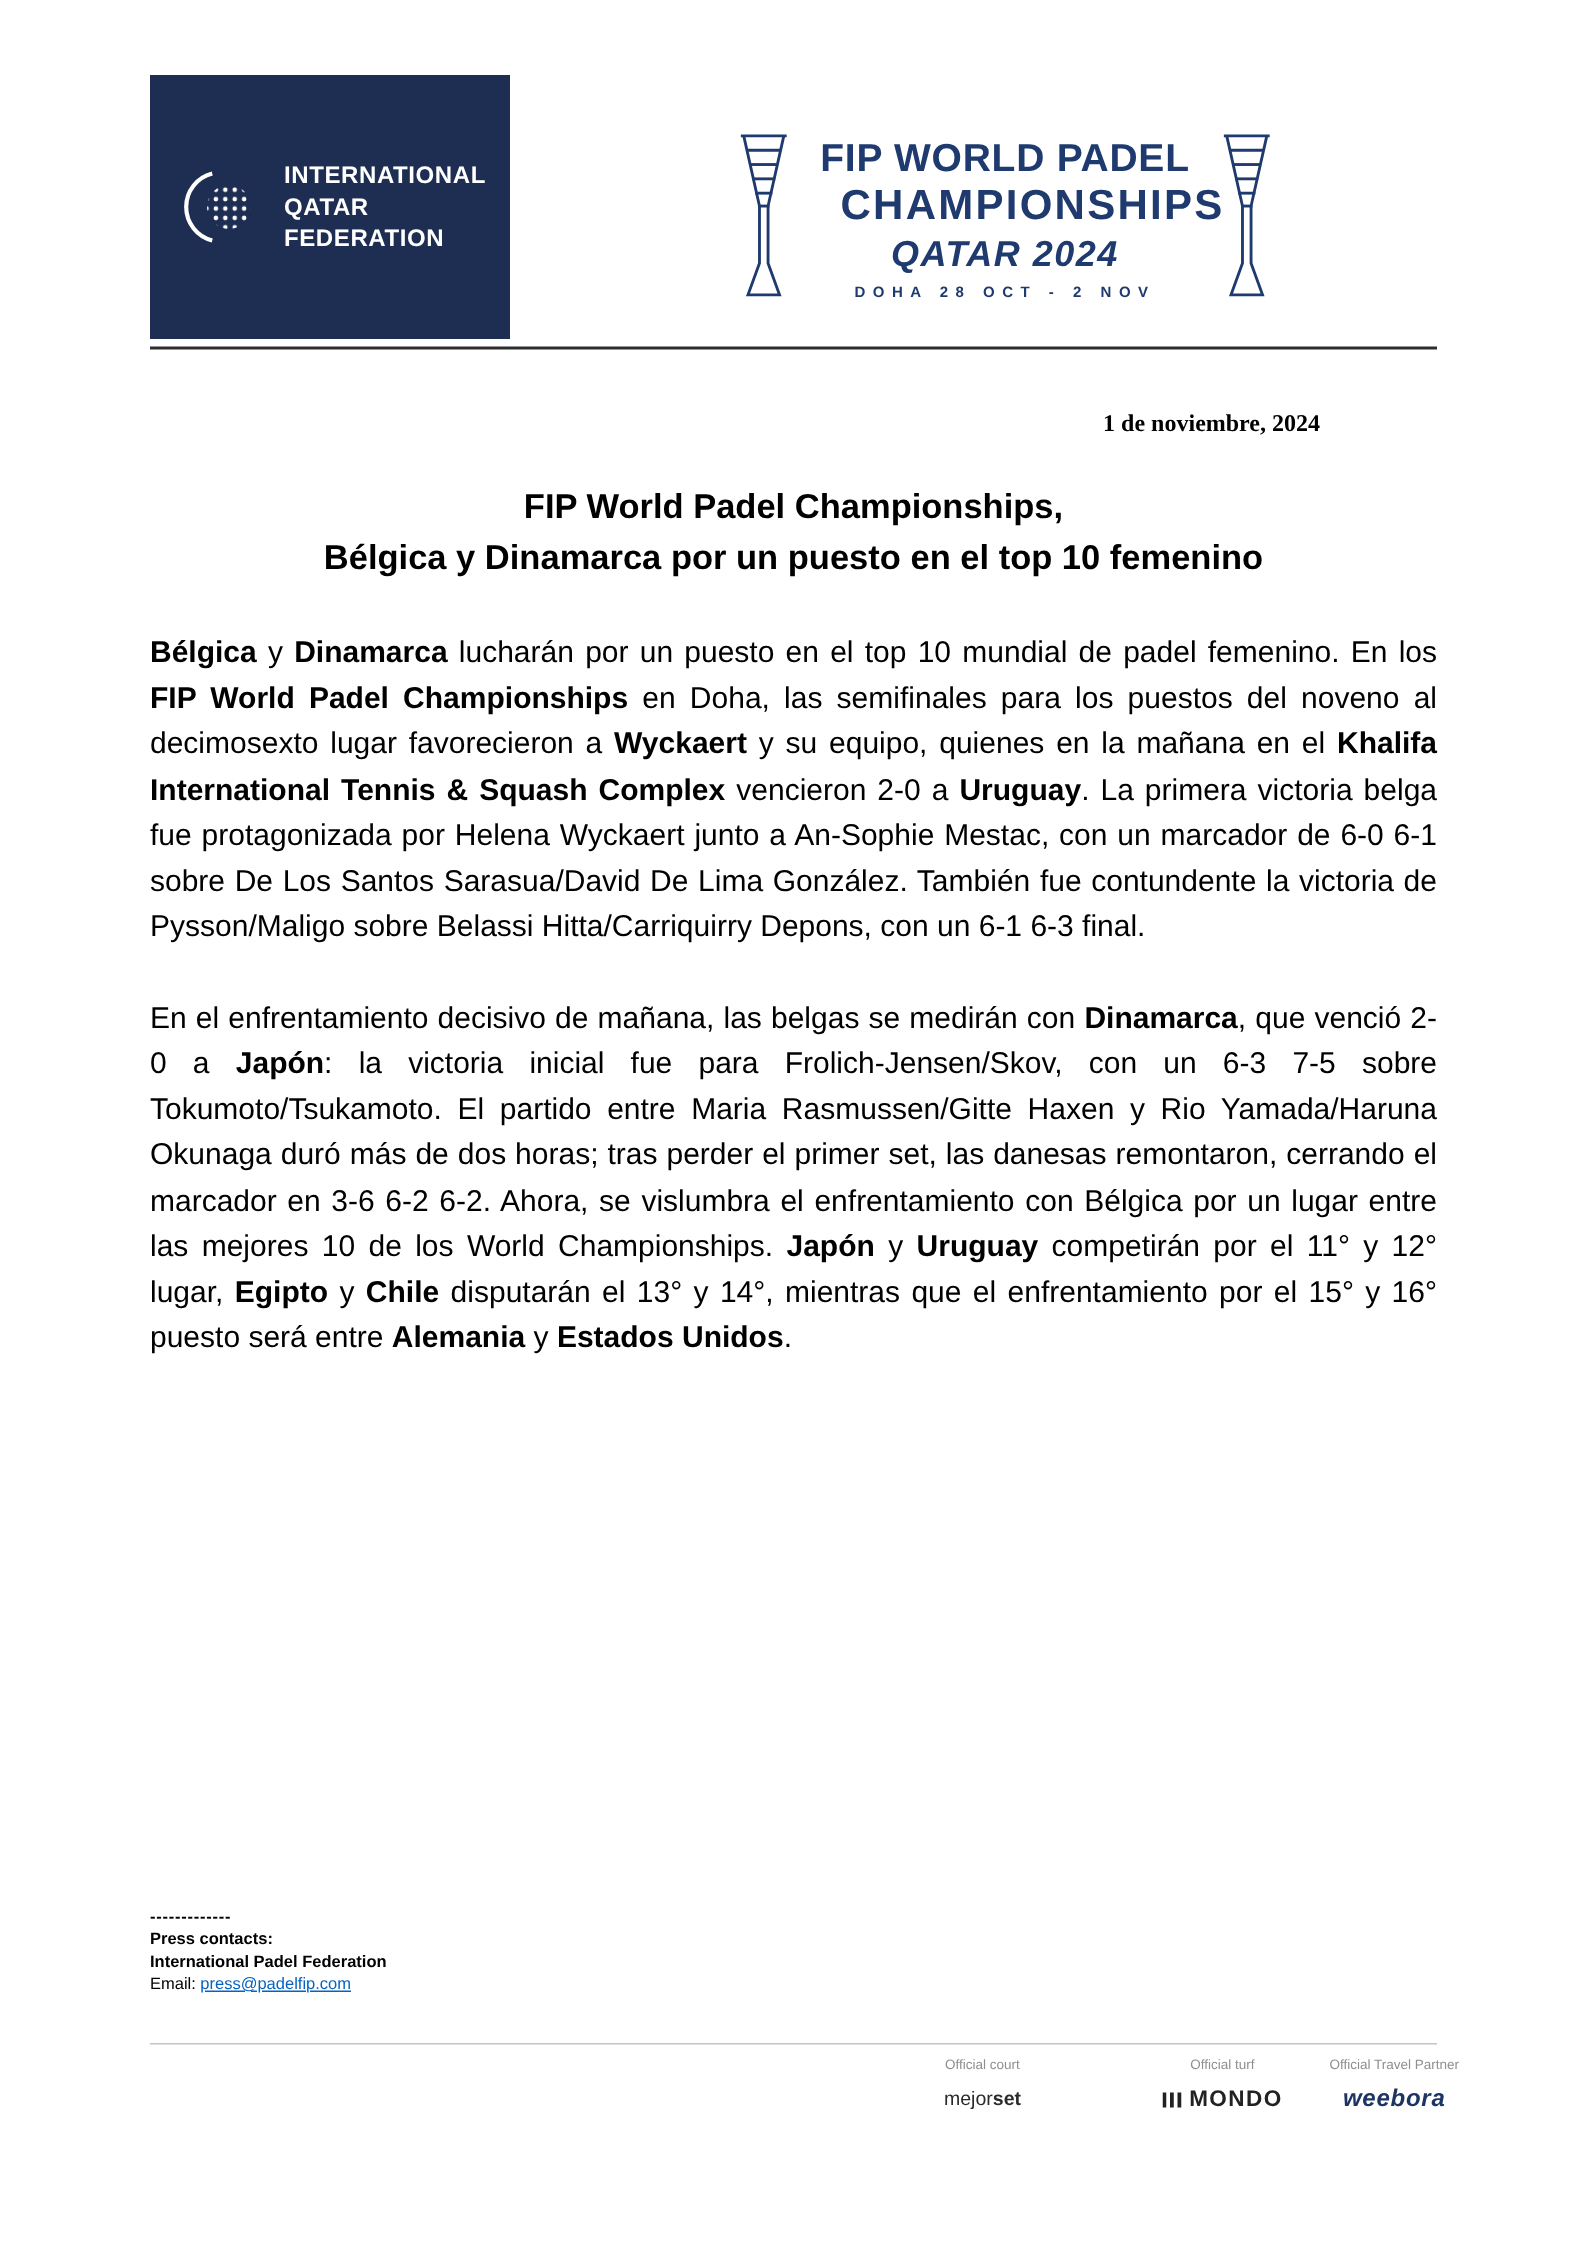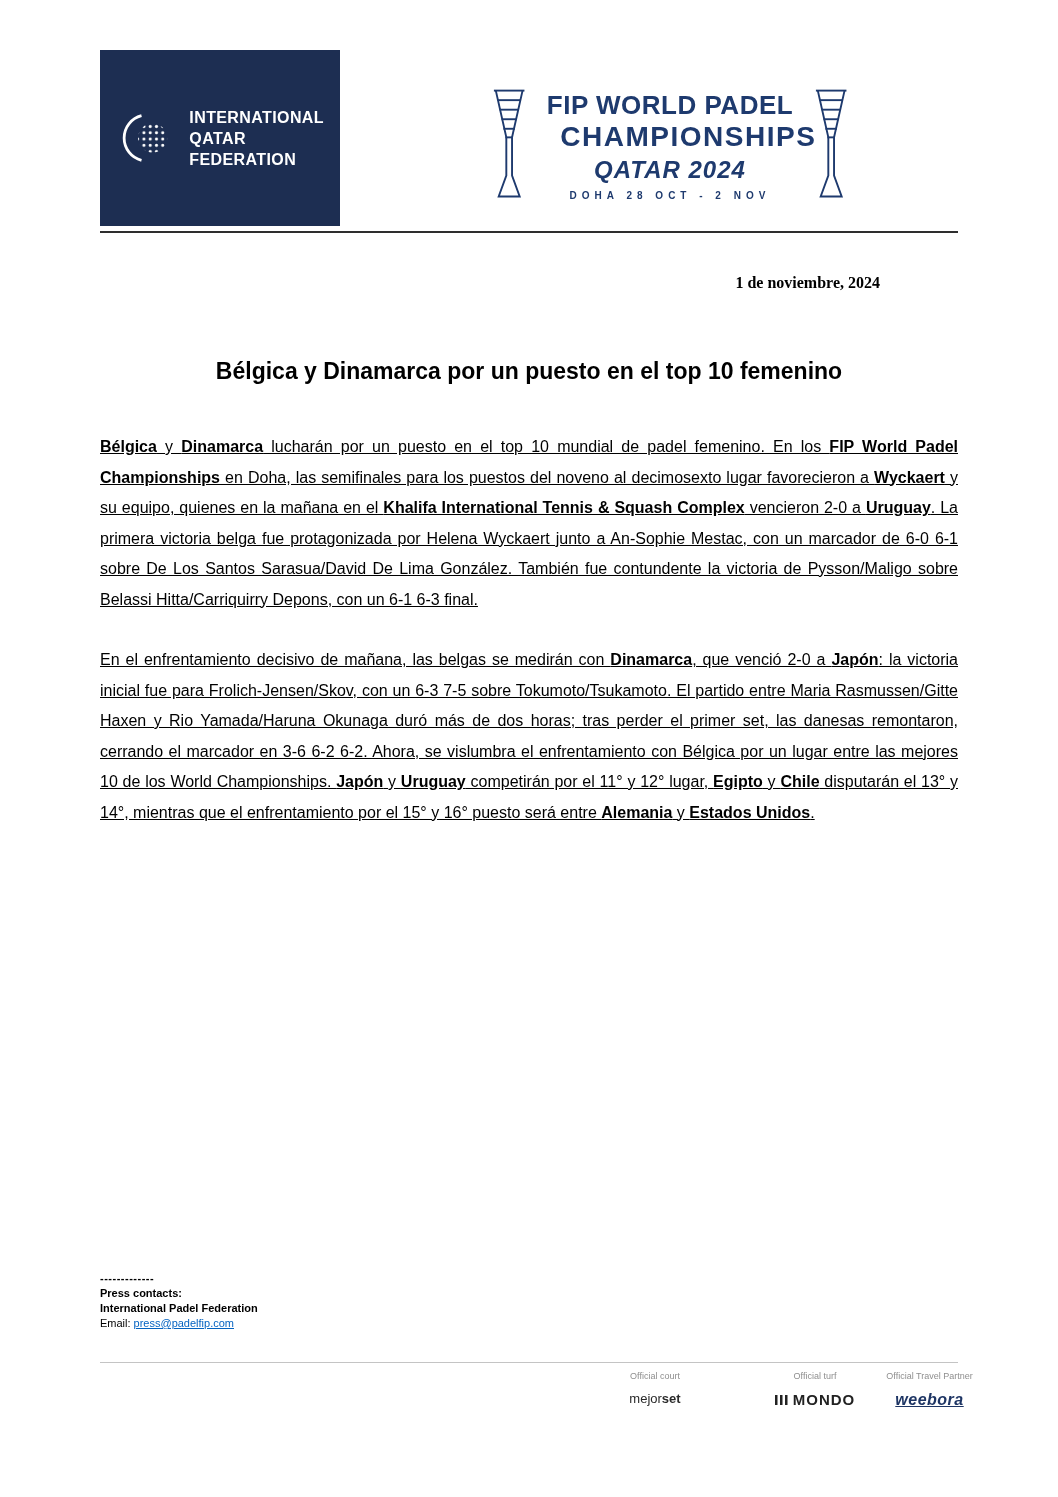--- a/index.html
+++ b/index.html
@@ -29,22 +29,22 @@
   
   .doc-date {
     position:absolute; right:100px; top:274px;
     font-family:"Liberation Serif", serif; font-weight:bold; font-size:16px;
   }
   .doc-title {
     position:absolute; left:100px; top:320px; width:858px;
     text-align:center; font-size:23px; font-weight:bold; line-height:34px;
   }
   .doc-body {
-    position:absolute; left:100px; top:432px; width:858px;
-    font-size:16px; line-height:30.5px; text-align:justify;text-decoration:underline;
+    position:absolute; left:100px; top:420px; width:858px;
+    font-size:20px; line-height:30.5px; text-align:justify;
   }
   .doc-body p + p { margin-top:30px; }
 
   
   .press { position:absolute; left:100px; top:1271px; font-size:11px; line-height:15px; }
   .press .dashes { font-weight:bold; letter-spacing:0.5px; }
   .press .bold { font-weight:bold; }
   .email-link { color:#0563c1; text-decoration:underline; margin-left:3px; }
 
   
@@ -59,21 +59,21 @@
   .group-4 { left:757px; width:145px; }
 
   .cupra-logo { display:flex; align-items:center; gap:8px; }
   .cupra-text { font-size:17px; font-weight:bold; letter-spacing:6px; color:#3f3f4a; }
   .bullpadel-logo { display:flex; align-items:center; gap:4px; }
   .bullpadel-text { font-size:21px; font-weight:bold; font-style:italic; color:#1e3564; letter-spacing:0.3px; }
   .mejorset-logo { font-size:13px; color:#2a2a2a; }
   .mejorset-logo .part2 { font-weight:bold; }
   .mondo-logo { display:flex; align-items:center; gap:4px; }
   .mondo-text { font-size:15px; font-weight:bold; letter-spacing:1px; color:#222; }
-  .weebora-text { font-size:16px; font-weight:bold; font-style:italic; color:#1e3564; letter-spacing:0.5px;text-decoration:underline; }
+  .weebora-text { font-size:16px; font-weight:bold; font-style:italic; color:#1e3564; letter-spacing:0.5px; }
 </style>
 </head>
 <body>
 
 <div class="page">
 
   <div class="ipf-box">
     <svg width="60" height="78" viewBox="0 0 78 78">
       <defs>
         <pattern id="ipfdots" width="9" height="9" patternUnits="userSpaceOnUse">
@@ -119,21 +119,21 @@
           <path d="M14 52 H22"></path>
       </g>
     </svg>
   </div>
 
   <div class="header-rule"></div>
 
   <div class="doc-date">1 de noviembre, 2024</div>
 
   <h1 class="doc-title">
-    <br>
+    <span>FIP World Padel Championships,</span><br>
     <span>Bélgica y Dinamarca por un puesto en el top 10 femenino</span>
   </h1>
 
   <div class="doc-body">
     <p><b>Bélgica</b><span> y </span><b>Dinamarca</b><span> lucharán por un puesto en el top 10 mundial de padel femenino. En los </span><b>FIP World Padel Championships</b><span> en Doha, las semifinales para los puestos del noveno al decimosexto lugar favorecieron a </span><b>Wyckaert</b><span> y su equipo, quienes en la mañana en el </span><b>Khalifa International Tennis &amp; Squash Complex</b><span> vencieron 2-0 a </span><b>Uruguay</b><span>. La primera victoria belga fue protagonizada por Helena Wyckaert junto a An-Sophie Mestac, con un marcador de 6-0 6-1 sobre De Los Santos Sarasua/David De Lima González. También fue contundente la victoria de Pysson/Maligo sobre Belassi Hitta/Carriquirry Depons, con un 6-1 6-3 final.</span></p>
     <p><span>En el enfrentamiento decisivo de mañana, las belgas se medirán con </span><b>Dinamarca</b><span>, que venció 2-0 a </span><b>Japón</b><span>: la victoria inicial fue para Frolich-Jensen/Skov, con un 6-3 7-5 sobre Tokumoto/Tsukamoto. El partido entre Maria Rasmussen/Gitte Haxen y Rio Yamada/Haruna Okunaga duró más de dos horas; tras perder el primer set, las danesas remontaron, cerrando el marcador en 3-6 6-2 6-2. Ahora, se vislumbra el enfrentamiento con Bélgica por un lugar entre las mejores 10 de los World Championships. </span><b>Japón</b><span> y </span><b>Uruguay</b><span> competirán por el 11° y 12° lugar, </span><b>Egipto</b><span> y </span><b>Chile</b><span> disputarán el 13° y 14°, mientras que el enfrentamiento por el 15° y 16° puesto será entre </span><b>Alemania</b><span> y </span><b>Estados Unidos</b><span>.</span></p>
   </div>
 
   <div class="press">
     <div class="dashes">-------------</div>

